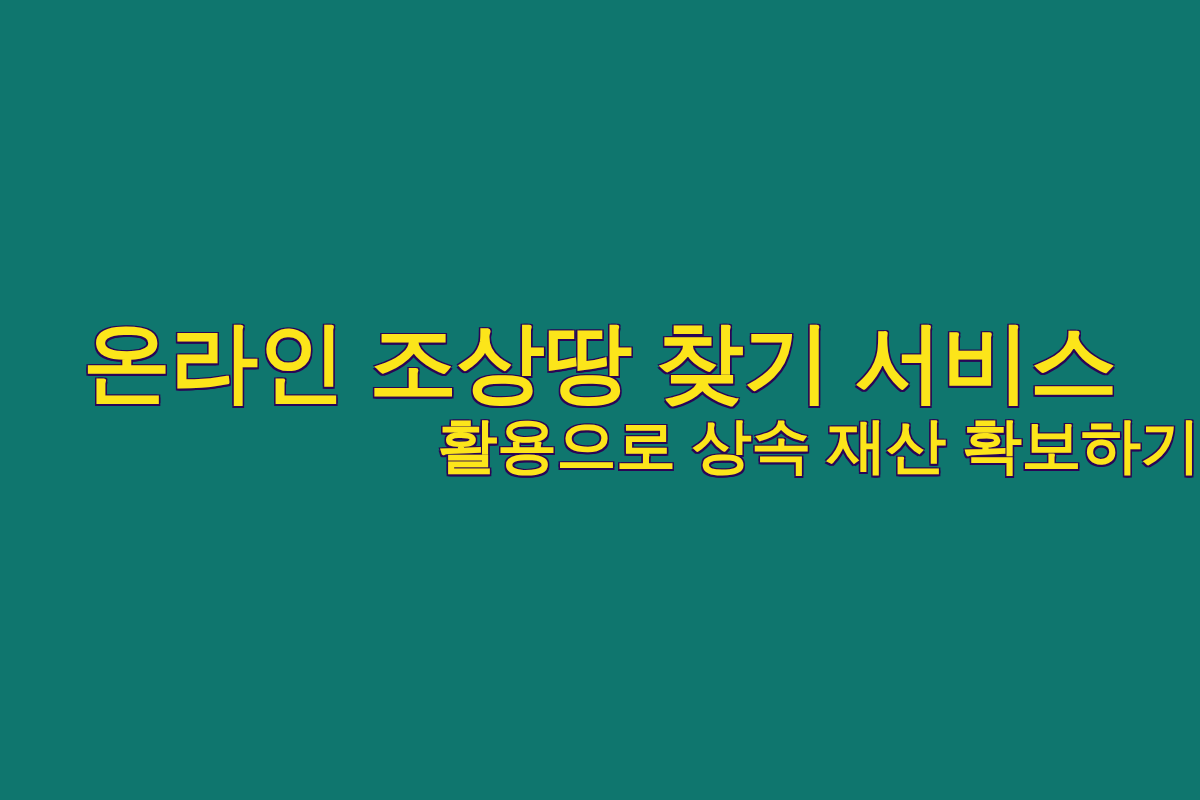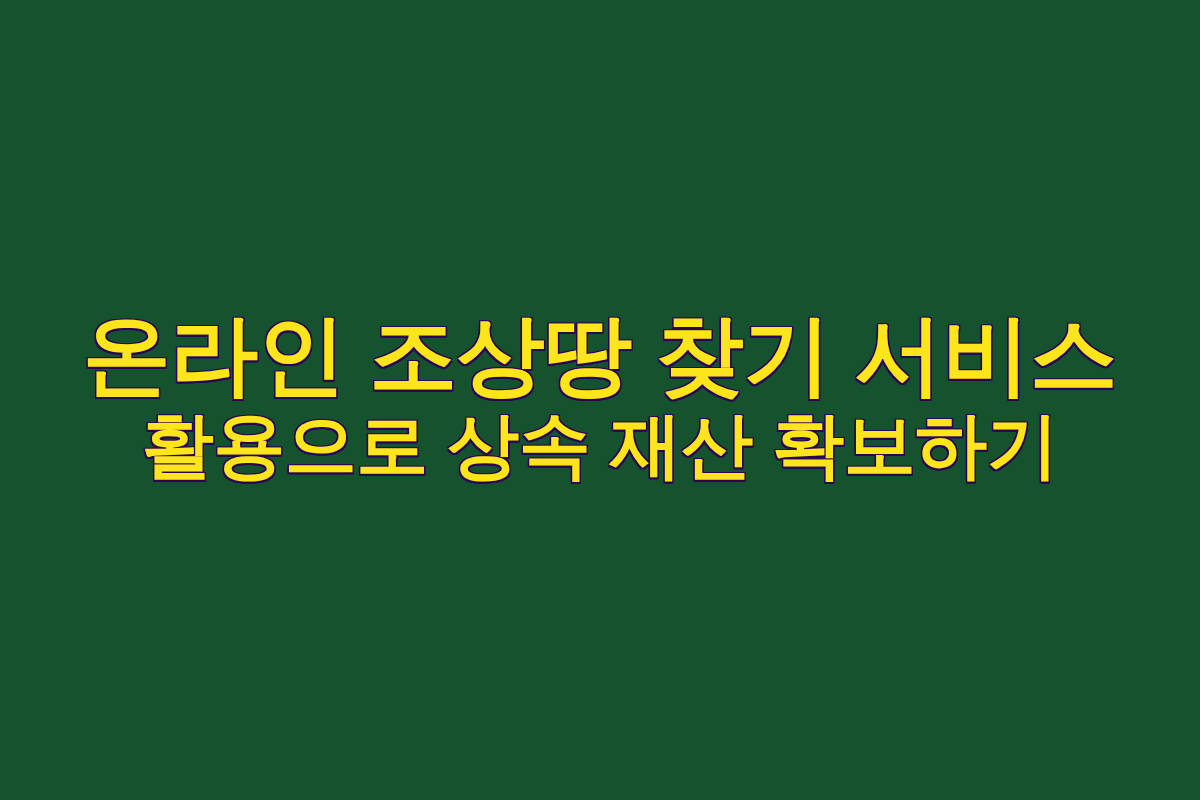--- a/index.html
+++ b/index.html
@@ -65,23 +65,23 @@
     font-size: 90px;
   }
 
   #headline-line-2 {
     font-size: 96px;
   }
 </style>
 </head>
 <body>
 
-<div id="thumbnail-card" style="background: #14532d; text-decoration: underline;">
+<div id="thumbnail-card" style="background: #0f766e; text-decoration: underline;">
 
   <div id="headline-block">
 
     <span class="headline-line" id="headline-line-1" style="color: rgb(252, 229, 26); text-shadow: rgb(42, 4, 86) -1.5px -1.5px 0px, rgb(42, 4, 86) 1.5px -1.5px 0px, rgb(42, 4, 86) -1.5px 1.5px 0px, rgb(42, 4, 86) 1.5px 1.5px 0px, rgb(42, 4, 86) 0px 2px 0px; font-size: 88px;">온라인 조상땅 찾기 서비스</span>
 
-    <span class="headline-line" id="headline-line-2" style="color: rgb(252, 229, 26); text-shadow: rgb(42, 4, 86) -1.5px -1.5px 0px, rgb(42, 4, 86) 1.5px -1.5px 0px, rgb(42, 4, 86) -1.5px 1.5px 0px, rgb(42, 4, 86) 1.5px 1.5px 0px, rgb(42, 4, 86) 0px 2px 0px; font-size: 72px;">활용으로 상속 재산 확보하기</span>
+    <span class="headline-line" id="headline-line-2" style="color: rgb(252, 229, 26); text-shadow: rgb(42, 4, 86) -1.5px -1.5px 0px, rgb(42, 4, 86) 1.5px -1.5px 0px, rgb(42, 4, 86) -1.5px 1.5px 0px, rgb(42, 4, 86) 1.5px 1.5px 0px, rgb(42, 4, 86) 0px 2px 0px; font-size: 60px; text-align: right;">활용으로 상속 재산 확보하기</span>
 
   </div>
 
 </div>
 
 </body></html>

